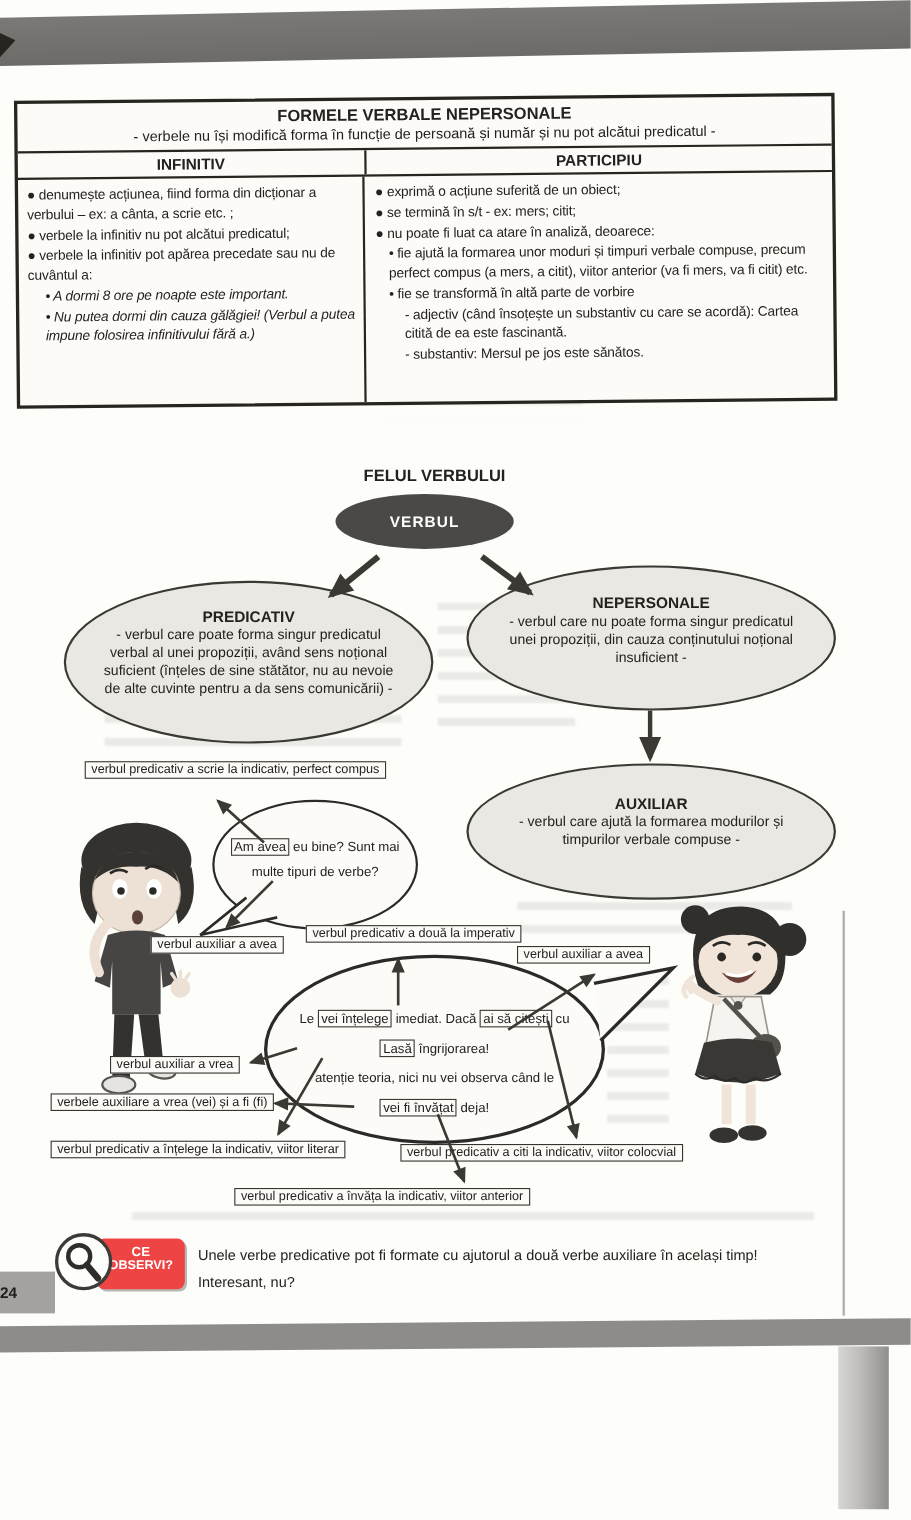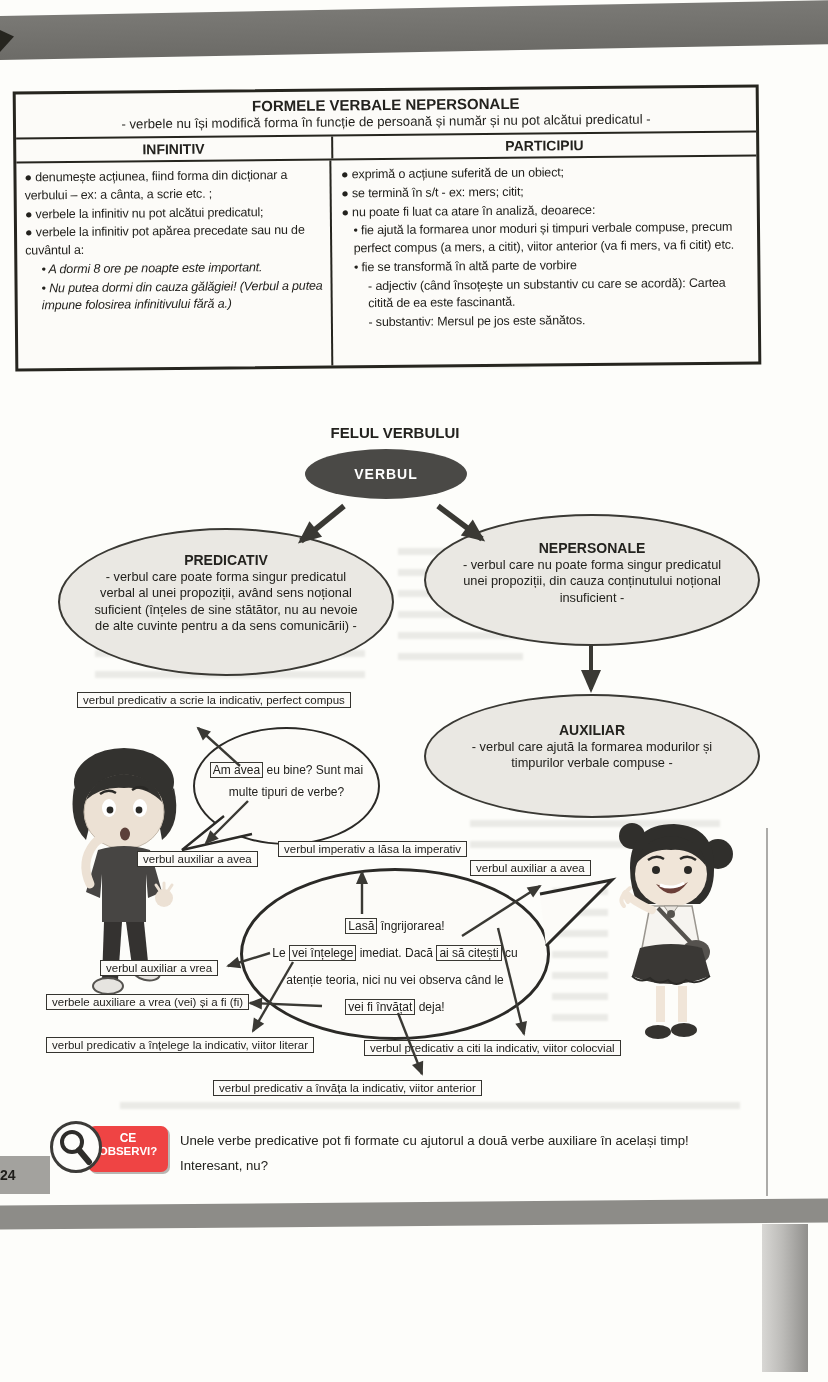--- a/index.html
+++ b/index.html
@@ -175,29 +175,29 @@
     <ellipse cx="62" cy="222" rx="13" ry="7" fill="#35332f"></ellipse>
     <ellipse cx="88" cy="220" rx="13" ry="7" fill="#35332f"></ellipse>
   </svg>
 
   <div class="bubble b-boy">
     <div><span class="boxed">Am avea</span><span> eu bine? Sunt mai</span></div>
     <div>multe tipuri de verbe?</div>
   </div>
 
   <div class="bubble b-girl">
+    <div><span>Le </span><span class="boxed">vei înțelege</span><span> imediat. Dacă </span><span class="boxed">ai să citești</span><span> cu</span></div>
     <div><span class="boxed">Lasă</span><span> îngrijorarea!</span></div>
-    <div><span>Le </span><span class="boxed">vei înțelege</span><span> imediat. Dacă </span><span class="boxed">ai să citești</span><span> cu</span></div>
     <div>atenție teoria, nici nu vei observa când le</div>
     <div><span class="boxed">vei fi învățat</span><span> deja!</span></div>
   </div>
 
   <div class="vlabel" style="left:77px;top:692px;">verbul predicativ a scrie la indicativ, perfect compus</div>
   <div class="vlabel" style="left:137px;top:851px;">verbul auxiliar a avea</div>
-  <div class="vlabel" style="left:278px;top:841px;">verbul imperativ a lăsa la imperativ</div>
+  <div class="vlabel" style="left:278px;top:841px;">verbul predicativ a două la imperativ</div>
   <div class="vlabel" style="left:470px;top:860px;">verbul auxiliar a avea</div>
   <div class="vlabel" style="left:100px;top:960px;">verbul auxiliar a vrea</div>
   <div class="vlabel" style="left:46px;top:994px;">verbele auxiliare a vrea (vei) și a fi (fi)</div>
   <div class="vlabel" style="left:46px;top:1037px;">verbul predicativ a înțelege la indicativ, viitor literar</div>
   <div class="vlabel" style="left:364px;top:1040px;">verbul predicativ a citi la indicativ, viitor colocvial</div>
   <div class="vlabel" style="left:213px;top:1080px;">verbul predicativ a învăța la indicativ, viitor anterior</div>
 
   <div class="obs-badge">
     <div class="l1">CE</div>
     <div class="l2">OBSERVI?</div>

